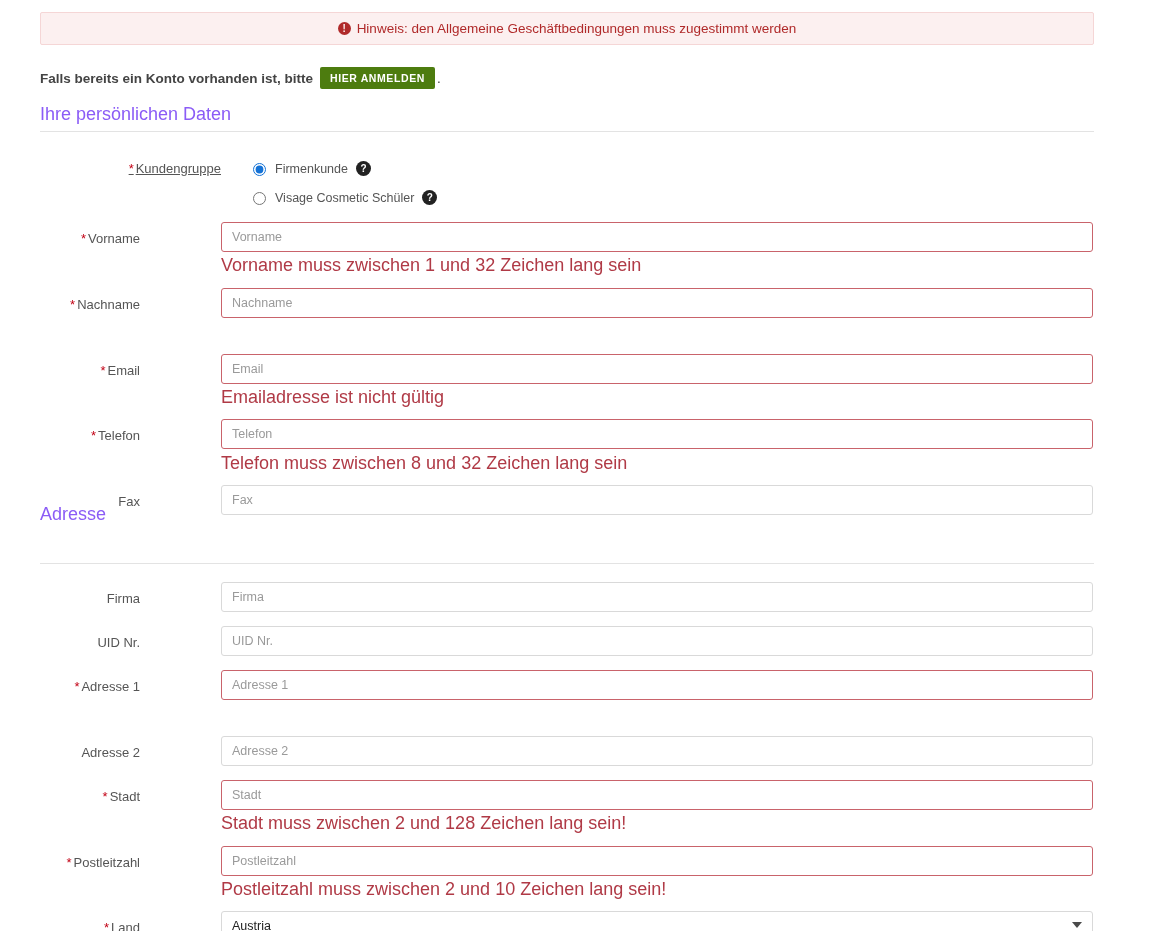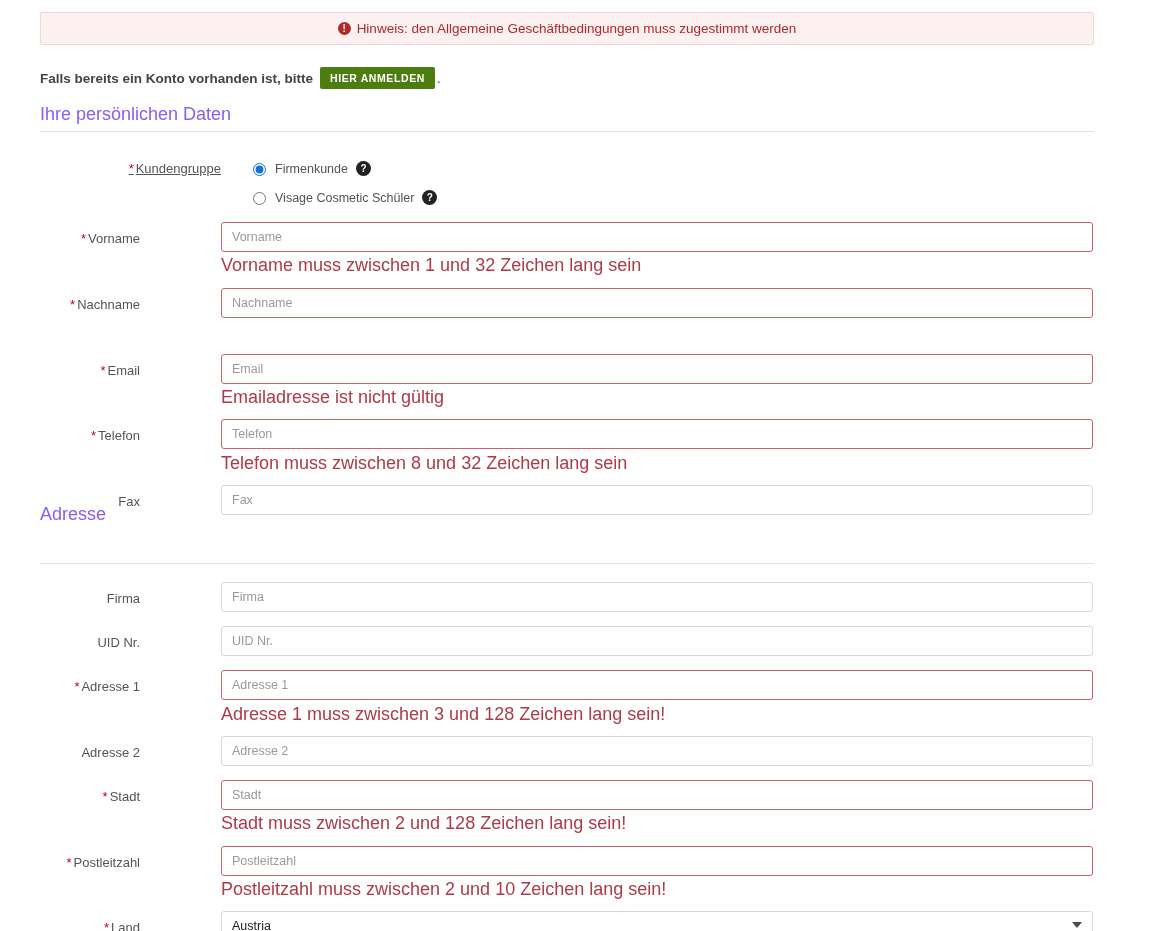--- a/index.html
+++ b/index.html
@@ -233,21 +233,20 @@
 
   <div class="row-label" style="left:-40px; top:635px;">
     <span class="req"></span><span>UID Nr.</span>
   </div>
   <input class="field" style="top: 626px;" type="text" placeholder="UID Nr.">
 
   <div class="row-label" style="left:-40px; top:679px;">
     <span class="req">*</span><span>Adresse 1</span>
   </div>
   <input class="field err" style="top: 670px;" type="text" placeholder="Adresse 1">
-  <div class="err-msg" style="top:704px;">Adresse 1 muss zwischen 3 und 128 Zeichen lang sein!</div>
 
   <div class="row-label" style="left:-40px; top:745px;">
     <span class="req"></span><span>Adresse 2</span>
   </div>
   <input class="field" style="top: 736px;" type="text" placeholder="Adresse 2">
 
   <div class="row-label" style="left:-40px; top:789px;">
     <span class="req">*</span><span>Stadt</span>
   </div>
   <input class="field err" style="top: 780px;" type="text" placeholder="Stadt">

